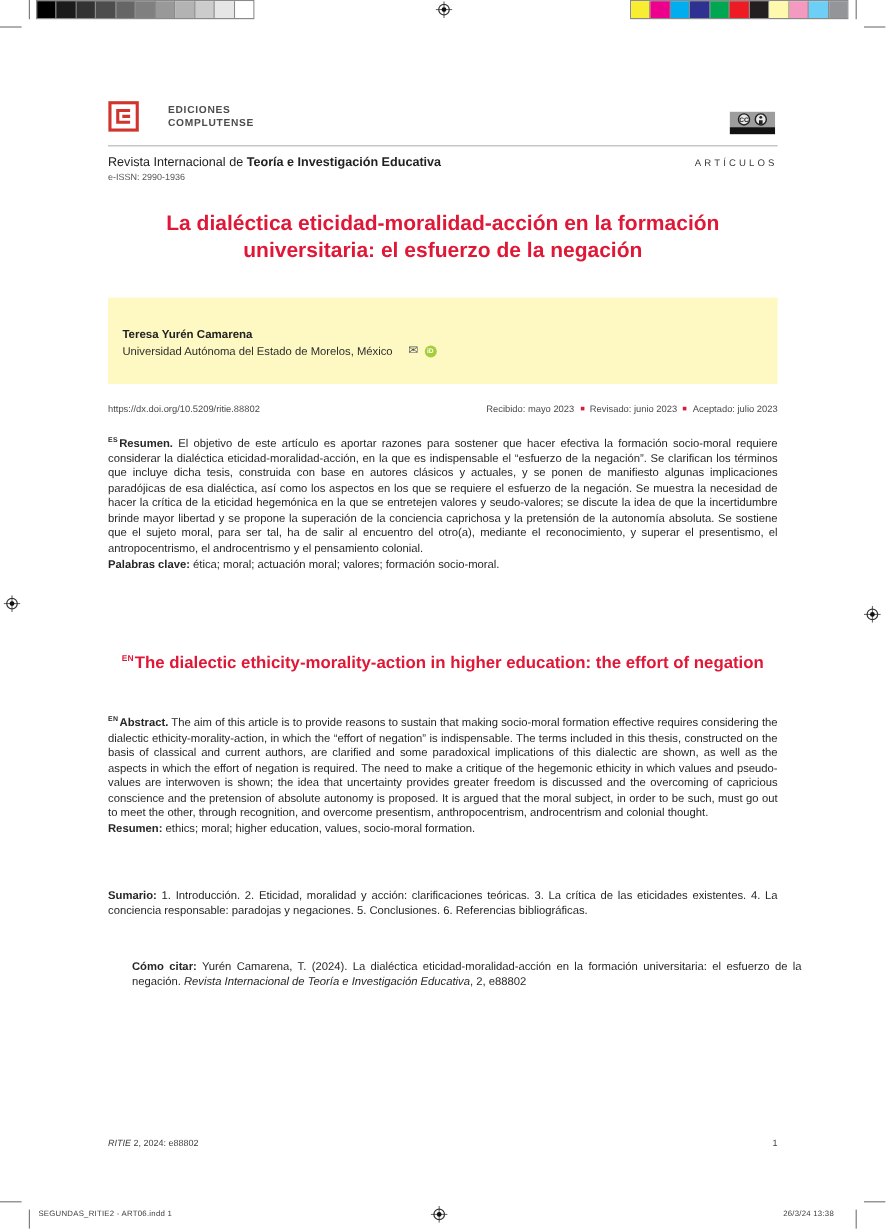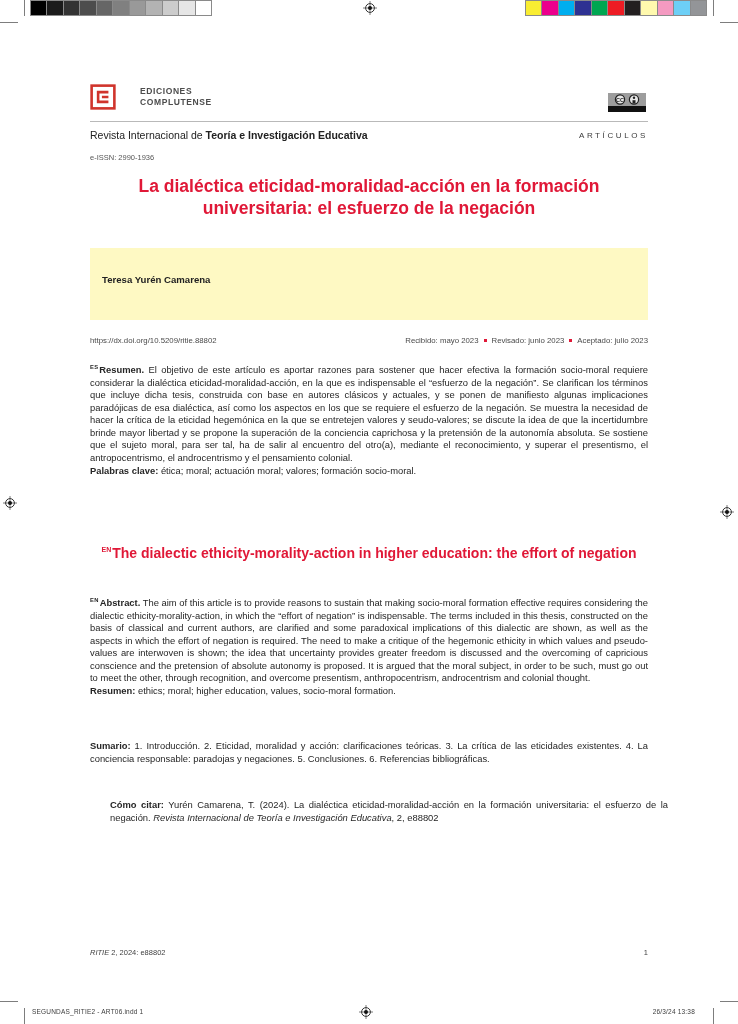--- a/index.html
+++ b/index.html
@@ -22,21 +22,21 @@
   .publogo{width:26px;height:26px;}
   .pubname{font-size:8.5px;font-weight:bold;letter-spacing:.6px;color:#4d4d4d;line-height:1.25;}
   .ccbadge{position:absolute;top:93px;right:2px;width:38px;height:19px;}
 
   .toprule{position:absolute;top:121px;left:0;width:558px;height:1px;background:#b9b9b9;}
 
   .journalrow{position:absolute;top:129px;left:0;width:558px;display:flex;justify-content:space-between;align-items:flex-start;}
   .journaltitle{font-size:10.5px;color:#222;}
   .journaltitle b{font-weight:bold;}
   .sectionlabel{font-size:8px;letter-spacing:2.6px;color:#3a3a3a;padding-top:2px;}
-  .issn{position:absolute;top:153px;left:0;font-size:7.5px;color:#555;}
+  .issn{position:absolute;top:143px;left:0;font-size:7.5px;color:#555;}
 
   .title-es{position:absolute;top:176px;left:0;width:558px;margin:0;text-align:center;
             color:#e01837;font-size:17.5px;line-height:21.5px;font-weight:bold;}
 
   .authorbox{position:absolute;top:248px;left:0;width:558px;height:72px;background:#fef9c3;box-sizing:border-box;padding:25px 12px 0 12px;}
   .authorname{font-size:9.6px;font-weight:bold;color:#222;line-height:13px;}
   .affilrow{font-size:9.4px;color:#2d2d2d;line-height:13px;display:flex;align-items:center;gap:5px;}
   .mailicon{font-size:10px;color:#555;margin-left:8px;}
   .orcid{display:inline-block;width:10px;height:10px;border-radius:50%;background:#a6ce39;color:#fff;
          font-size:5.5px;font-weight:bold;text-align:center;line-height:10px;}
@@ -162,20 +162,25 @@
   <div class="journalrow">
     <div class="journaltitle"><span>Revista Internacional de </span><b>Teoría e Investigación Educativa</b></div>
     <div class="sectionlabel">ARTÍCULOS</div>
   </div>
   <div class="issn">e-ISSN: 2990-1936</div>
 
   <h1 class="title-es">La dialéctica eticidad-moralidad-acción en la formación universitaria: el esfuerzo de la negación</h1>
 
   <div class="authorbox">
     <div class="authorname">Teresa Yurén Camarena</div>
+    <div class="affilrow">
+      <span>Universidad Autónoma del Estado de Morelos, México</span>
+      <span class="mailicon">✉</span>
+      <span class="orcid">iD</span>
+    </div>
   </div>
 
   <div class="doirow">
     <a class="doi" href="#">https://dx.doi.org/10.5209/ritie.88802</a>
     <div class="dates">
       <span>Recibido: mayo 2023</span>
       <span class="redsq"></span>
       <span>Revisado: junio 2023</span>
       <span class="redsq"></span>
       <span>Aceptado: julio 2023</span>

